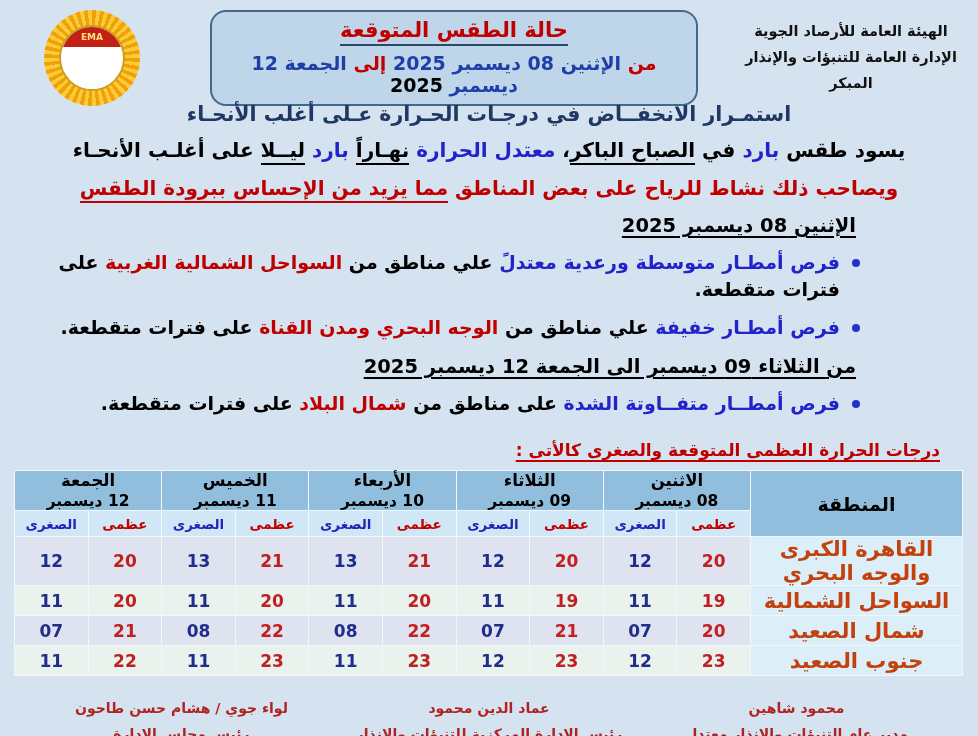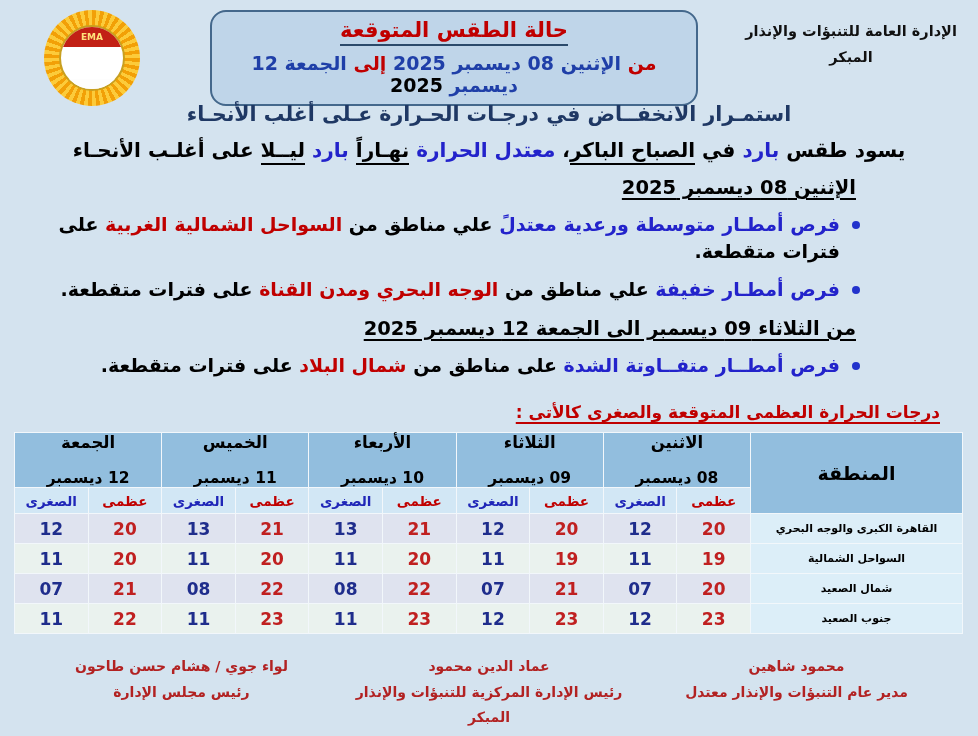--- a/index.html
+++ b/index.html
@@ -70,42 +70,43 @@
   
   table.temps {
     width:948px; margin:10px 15px 0 15px; border-collapse:collapse; table-layout:fixed;
     border:1px solid #8FA9BE;
   }
   table.temps col.c-day { width:73.6px; }
   table.temps col.c-region { width:212px; }
   table.temps th, table.temps td { border:1.5px solid #F2F7FB; text-align:center; vertical-align:middle; }
   th.day-cell { background:#92BEDE; height:36px; color:#000; }
   th.day-cell .day-name { font-size:16.5px; font-weight:700; }
-  th.day-cell .day-date { font-size:15.5px; font-weight:700; margin-top:17px; }
+  th.day-cell .day-date { font-size:15.5px; font-weight:700; margin-top:2px; }
   th.region-head { background:#92BEDE; font-size:19px; font-weight:700; color:#000; }
   th.sub-max { background:#D2E7F5; color:#C00000; font-size:13.5px; font-weight:700; height:26px; }
   th.sub-min { background:#D2E7F5; color:#2026B8; font-size:13.5px; font-weight:700; height:22px; }
-  td.region-cell { background:#DCEEF8; font-size:11px; font-weight:700; color:#000000; }
+  td.region-cell { background:#DCEEF8; font-size:21px; font-weight:700; color:#c2410c; }
   tr.row-odd td.val { background:#DFE3EF; }
   tr.row-even td.val { background:#EAF2EE; }
   td.val { height:30px; font-size:17px; font-weight:700; }
   td.val.max { color:#C02020; }
   td.val.min { color:#1F2D8C; }
 
   
   .footer { display:flex; justify-content:space-between; padding:0 30px; margin-top:20px; }
   .sig { width:33%; text-align:center; color:#B22222; font-weight:700; font-size:14px; line-height:1.8; }
 </style>
 </head>
 <body>
 
 <div class="page">
 
   <div class="topbar">
     <div class="org">
+      <div>الهيئة العامة للأرصاد الجوية</div>
       <div>الإدارة العامة للتنبؤات والإنذار المبكر</div>
     </div>
     <div class="titlebox">
       <span class="title">حالة الطقس المتوقعة</span>
       <div class="daterange"><span class="red">من </span><span class="dblu">الإثنين 08 ديسمبر 2025 </span><span class="red">إلى</span><span class="dblu"> الجمعة 12 ديسمبر </span><span class="blk">2025</span></div>
     </div>
     <div class="logo">
       <div class="sun">
         <div class="logo-inner">
           <div class="band-red">EMA</div>
@@ -113,20 +114,21 @@
             <span class="cloud-icon">☁</span>
           </div>
           <div class="band-black"></div>
         </div>
       </div>
     </div>
   </div>
 
   <div class="p-center p1">استمـرار الانخفــاض في درجـات الحـرارة عـلى أغلب الأنحـاء</div>
   <div class="p-center p2"><span class="blk">يسود طقس </span><span class="blu">بارد</span><span class="blk"> في </span><span class="blk-u">الصباح الباكر</span><span class="blk">، </span><span class="blu">معتدل الحرارة </span><span class="blk-u">نهـاراً</span><span class="blk"> </span><span class="blu">بارد</span><span class="blk"> </span><span class="blk-u">ليــلا</span><span class="blk"> على أغلـب الأنحـاء</span></div>
+  <div class="p-center p3"><span class="red">ويصاحب ذلك نشاط للرياح على بعض المناطق </span><span class="red-u">مما يزيد من الإحساس ببرودة الطقس</span></div>
 
   <div>
     <div class="sec-head">الإثنين 08 ديسمبر 2025</div>
     <div>
         <div class="bullet-row">
           <div class="dot"></div>
           <div class="bullet-text"><span class="blu">فرص أمطـار متوسطة ورعدية معتدلً</span><span class="blk"> علي مناطق من </span><span class="red">السواحل الشمالية الغربية</span><span class="blk"> على فترات متقطعة.</span></div>
         </div>
         <div class="bullet-row">
           <div class="dot"></div>

